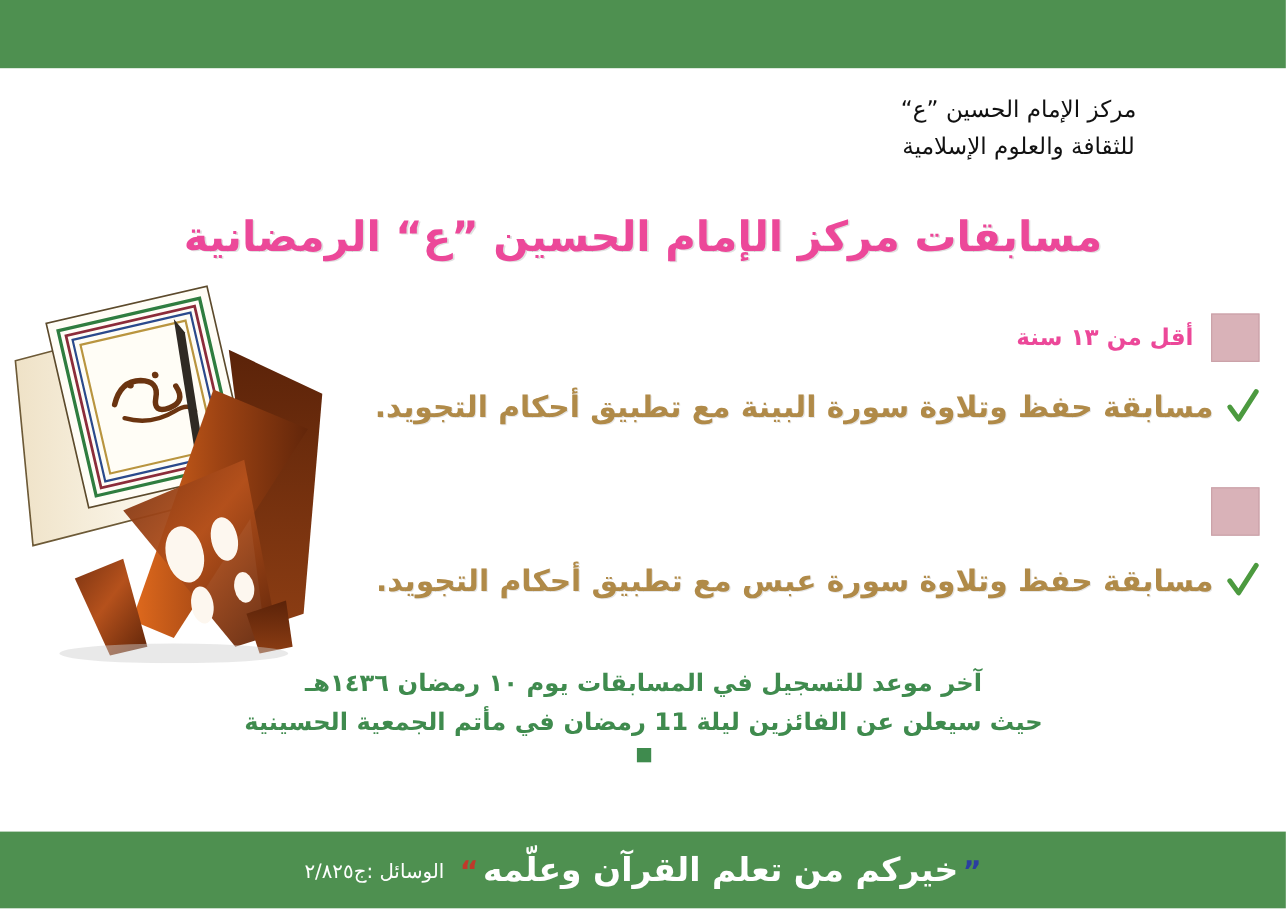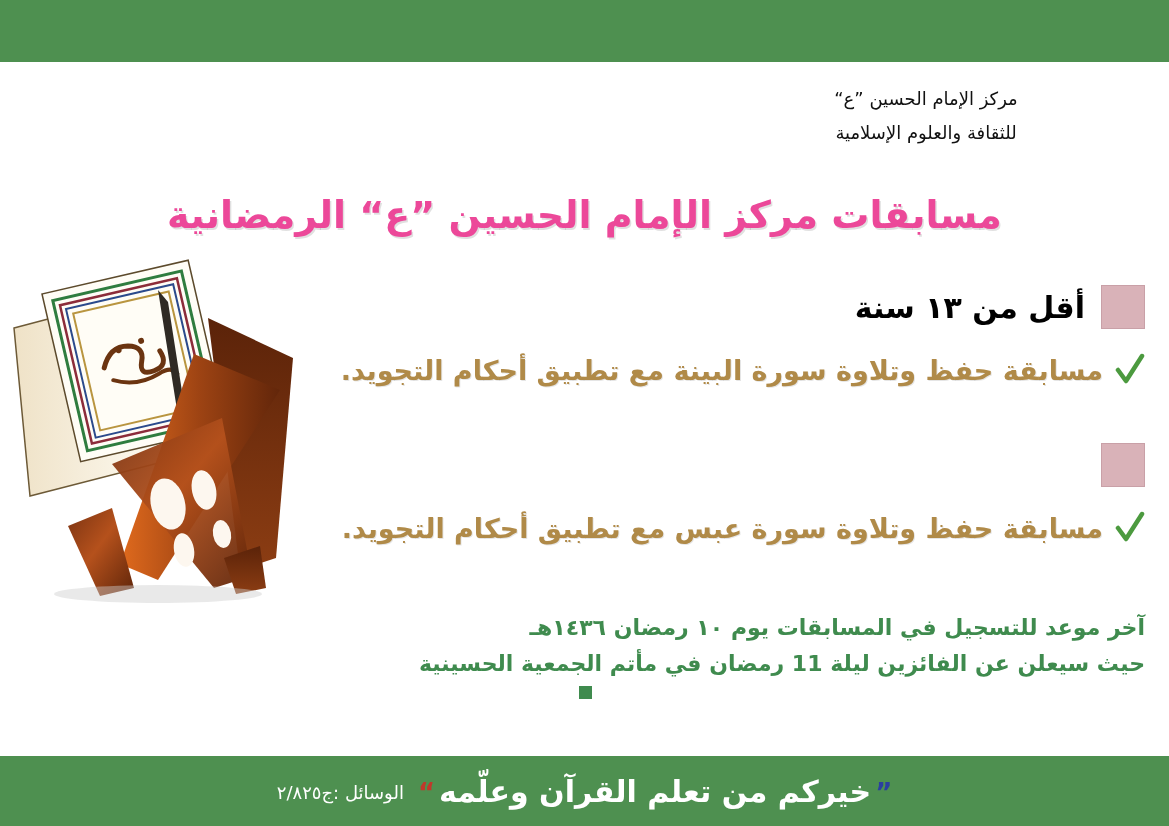--- a/index.html
+++ b/index.html
@@ -161,21 +161,21 @@
 
   
   .org-name {
     position: absolute;
     right: 28px;
     top: 20px;
     width: 430px;
     text-align: center;
     direction: rtl;
     color: #111111;
-    font-size: 18px;
+    font-size: 21px;
     line-height: 34px;
     font-weight: 400;
   }
 
   
   .title {
     position: absolute;
     top: 193px;
     left: 0;
     width: 1169px;
@@ -216,22 +216,22 @@
   }
   .cat-square {
     width: 44px;
     height: 44px;
     background: #d9b2b8;
     border: 1px solid #c9a0a7;
     box-sizing: border-box;
     flex: 0 0 auto;
   }
   .cat-label {
-    color: #000000;
-    font-size: 30px;
+    color: #ec4899;
+    font-size: 21px;
     font-weight: 700;
     white-space: nowrap;
   }
   .desc-row {
     display: flex;
     flex-direction: row;
     align-items: center;
     justify-content: flex-start;
     gap: 12px;
     height: 56px;
@@ -254,21 +254,21 @@
 
   .gap-between { height: 38px; }
 
   
   .notes {
     position: absolute;
     right: 24px;
     top: 604px;
     width: 1120px;
     direction: rtl;
-    margin-top: 6px;
+    text-align: center;
   }
   .note {
     color: #3f8b4e;
     font-size: 22px;
     font-weight: 700;
     line-height: 36px;
     white-space: nowrap;
   }
   .note-contact {
     display: flex;

